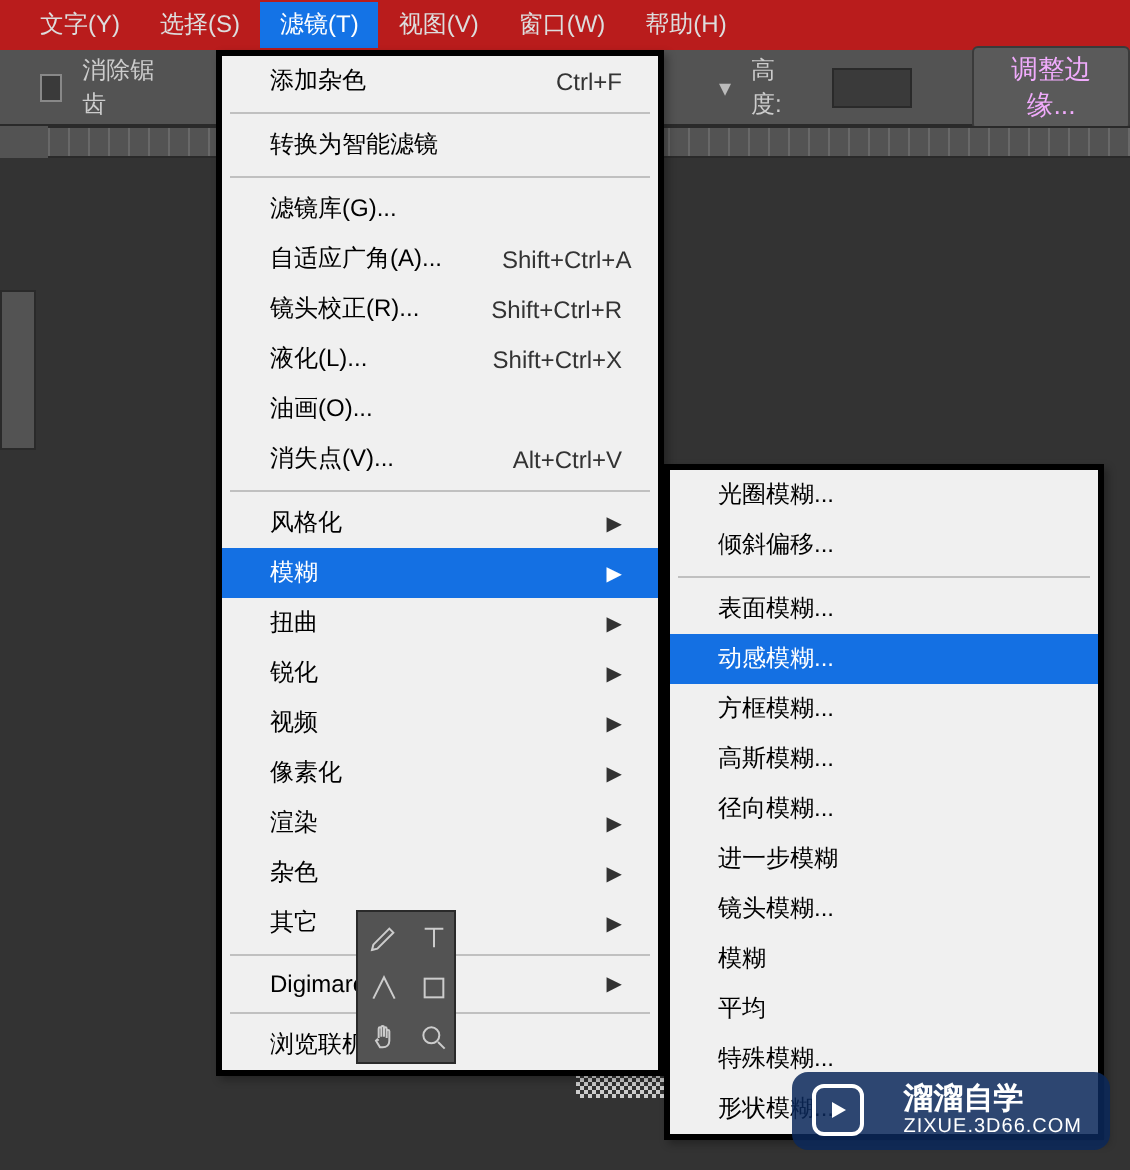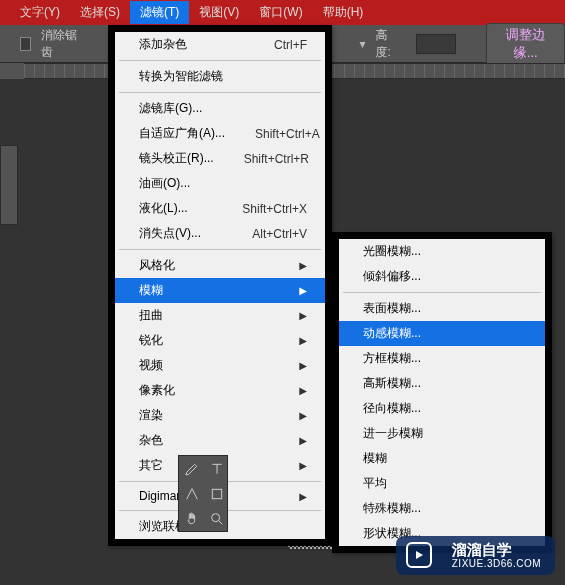--- a/index.html
+++ b/index.html
@@ -27,21 +27,21 @@
       mix-blend-mode: difference;
     }
 
     .tools-left { position: absolute; top: 145px; left: 0; width: 18px; height: 80px; background: #535353; border: 1px solid #2a2a2a; }
 
     .toolbox { position: absolute; top: 455px; left: 178px; width: 50px; background: #535353; border: 1px solid #2a2a2a; display: grid; grid-template-columns: 1fr 1fr; }
     .tool { width: 25px; height: 25px; display: flex; align-items: center; justify-content: center; color: #ccc; font-size: 13px; border: none; }
     .tool svg { width: 16px; height: 16px; stroke: #ccc; fill: none; stroke-width: 1.5; }
 
     
-    .dropdown { position: absolute; background: #f0f0f0; border: 7px solid #000000; box-shadow: 2px 2px 4px rgba(0,0,0,0.3); color: #000; min-width: 220px; text-align: right; }
+    .dropdown { position: absolute; background: #f0f0f0; border: 3px solid #000000; box-shadow: 2px 2px 4px rgba(0,0,0,0.3); color: #000; min-width: 220px; text-align: right; }
     .dropdown .mi { display: flex; justify-content: space-between; align-items: center; padding: 4px 18px 4px 24px; font-size: 12px; white-space: nowrap; cursor: default; }
     .dropdown .mi.hover { background: #1470e3; color: #fff; }
     .dropdown .mi .sub-arrow { font-size: 10px; color: #333; }
     .dropdown .mi.hover .sub-arrow { color: #fff; }
     .dropdown .sep { height: 1px; background: #c0c0c0; margin: 3px 4px; }
     .dropdown .shortcut { color: #333; margin-left: 30px; font-size: 12px; }
 
     .dd-main { top: 25px; left: 108px; width: 224px; }
     .dd-sub  { top: 232px; left: 332px; width: 130px; }
 
@@ -96,27 +96,27 @@
   </div>
   <div class="mi">
     <span>自适应广角(A)...</span>
     <span class="shortcut">Shift+Ctrl+A</span>
   </div>
   <div class="mi">
     <span>镜头校正(R)...</span>
     <span class="shortcut">Shift+Ctrl+R</span>
   </div>
   <div class="mi">
-    <span>油画(O)...</span>
-  </div>
-  <div class="mi">
     <span>液化(L)...</span>
     <span class="shortcut">Shift+Ctrl+X</span>
   </div>
   <div class="mi">
+    <span>油画(O)...</span>
+  </div>
+  <div class="mi">
     <span>消失点(V)...</span>
     <span class="shortcut">Alt+Ctrl+V</span>
   </div>
   <div class="sep"></div>
   <div class="mi">
     <span>风格化</span>
     <span class="sub-arrow">▶</span>
   </div>
   <div class="mi hover">
     <span>模糊</span>
@@ -179,20 +179,23 @@
       <span>方框模糊...</span>
     </div>
   <div class="mi">
       <span>高斯模糊...</span>
     </div>
   <div class="mi">
       <span>径向模糊...</span>
     </div>
   <div class="mi">
       <span>进一步模糊</span>
+    </div>
+  <div class="mi">
+      <span>镜头模糊...</span>
     </div>
   <div class="mi">
       <span>模糊</span>
     </div>
   <div class="mi">
       <span>平均</span>
     </div>
   <div class="mi">
       <span>特殊模糊...</span>
     </div>

